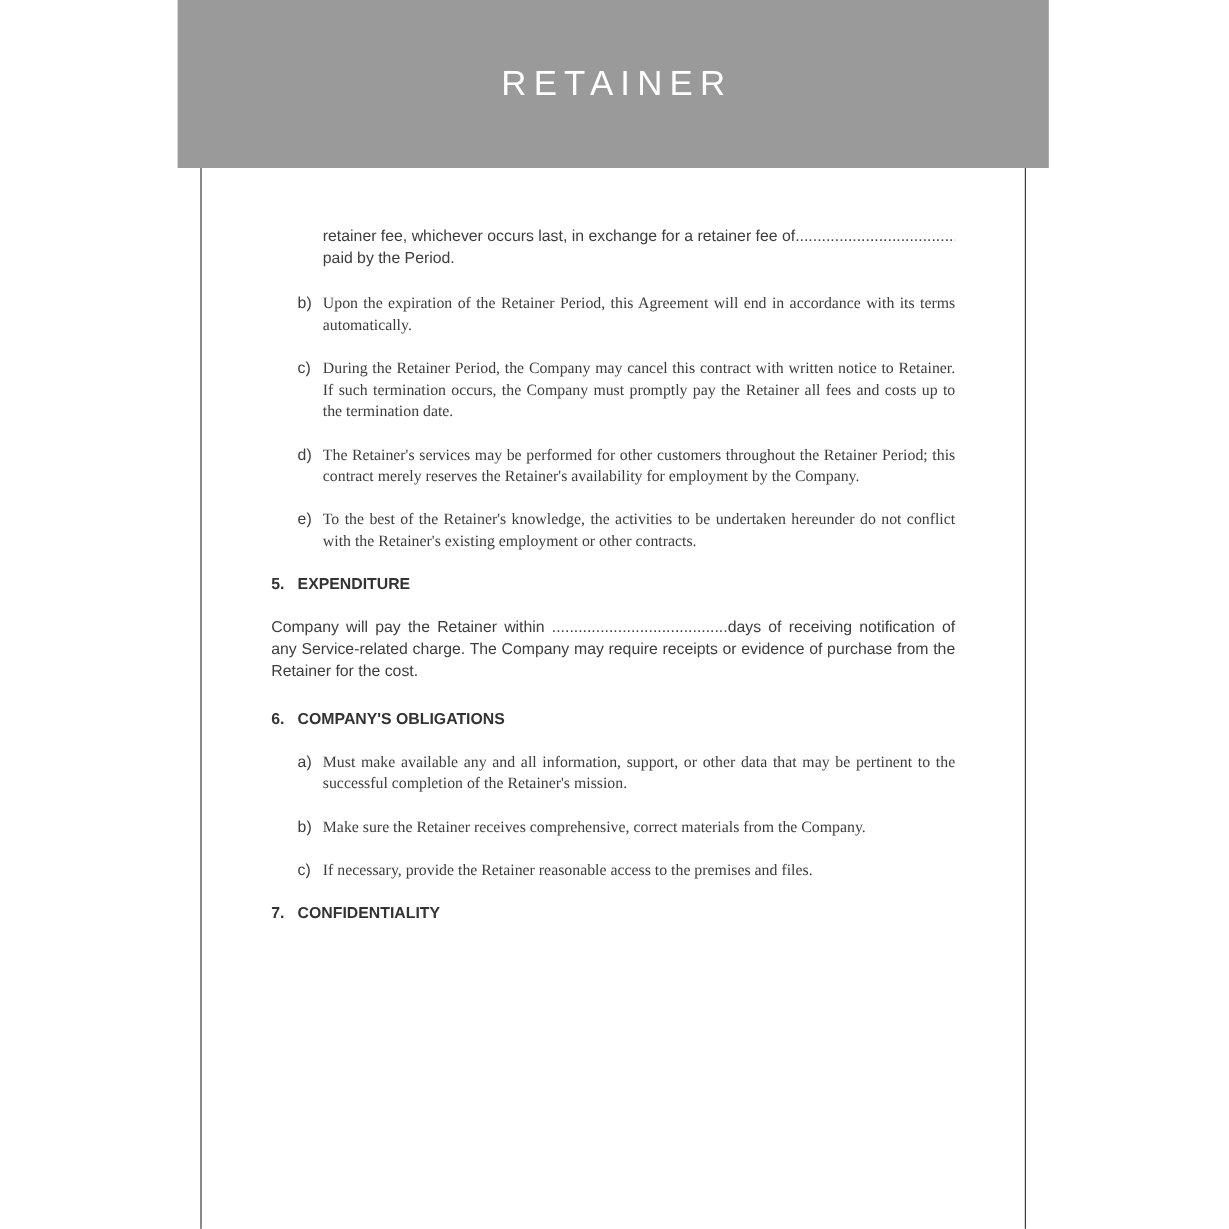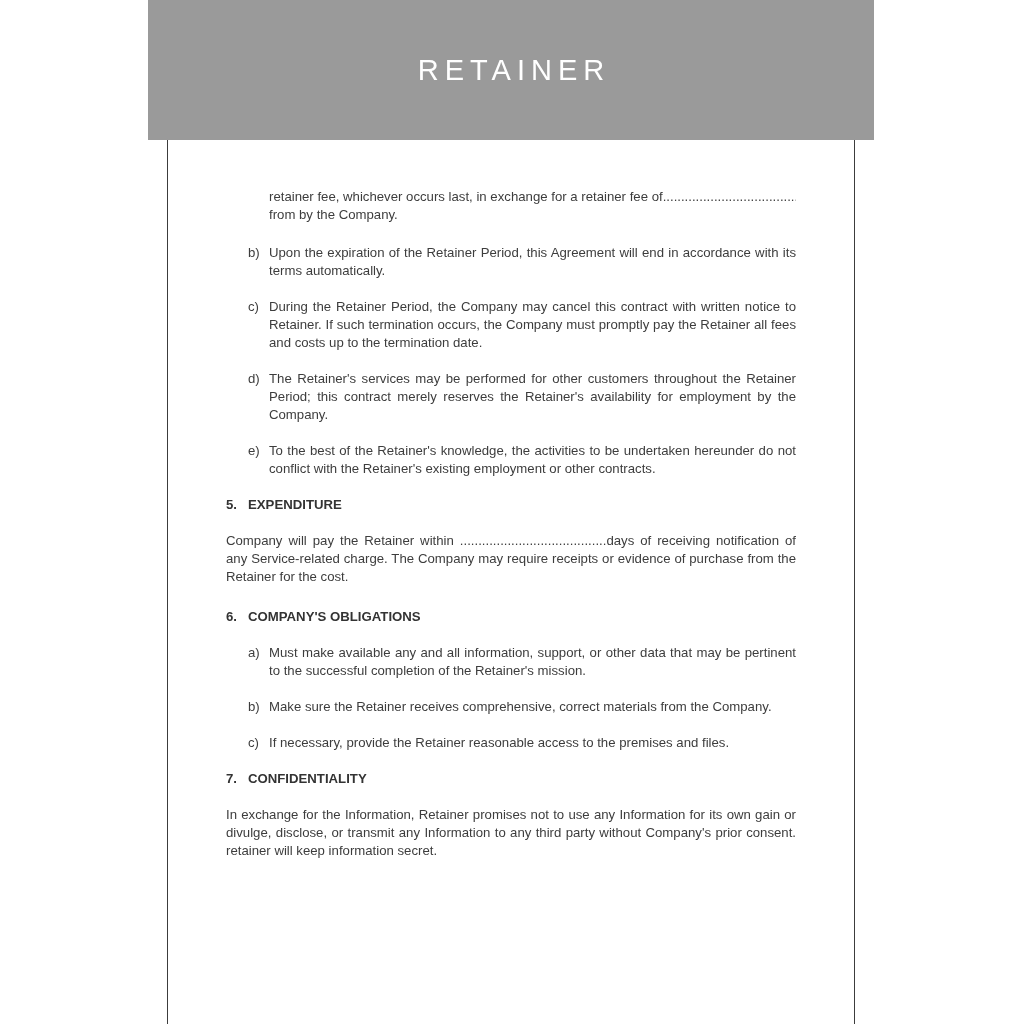--- a/index.html
+++ b/index.html
@@ -77,20 +77,21 @@
     display: flex;
     margin-left: 22px;
   }
   .list-item .marker {
     flex: 0 0 21px;
     width: 21px;
   }
   .list-item .text {
     flex: 1;
     text-align: justify;
+    font-family: Liberation Serif, serif;
   }
 
   
   .heading {
     display: flex;
     font-weight: bold;
     color: #333333;
   }
   .heading .num {
     flex: 0 0 22px;
@@ -105,21 +106,21 @@
 
 <div class="banner">
   <div class="banner-line">RETAINER</div>
 </div>
 
 <div class="page">
   <div class="content">
 
     <div class="hang">
       <div class="l1">retainer fee, whichever occurs last, in exchange for a retainer fee of.........................................</div>
-      <div class="l2">from by the Company.</div>
+      <div class="l2">paid by the Period.</div>
     </div>
 
     <div class="list-item block">
       <span class="marker">b)</span>
       <span class="text">Upon the expiration of the Retainer Period, this Agreement will end in accordance with its terms automatically.</span>
     </div>
     <div class="list-item block">
       <span class="marker">c)</span>
       <span class="text">During the Retainer Period, the Company may cancel this contract with written notice to Retainer. If such termination occurs, the Company must promptly pay the Retainer all fees and costs up to the termination date.</span>
     </div>
@@ -153,16 +154,15 @@
     </div>
     <div class="list-item block">
       <span class="marker">c)</span>
       <span class="text">If necessary, provide the Retainer reasonable access to the premises and files.</span>
     </div>
 
     <div class="heading block">
       <span class="num">7.</span>
       <span class="label">CONFIDENTIALITY</span>
     </div>
-    <div class="para block">In exchange for the Information, Retainer promises not to use any Information for its own gain or divulge, disclose, or transmit any Information to any third party without Company's prior consent. retainer will keep information secret.</div>
 
   </div>
 </div>
 
 </body></html>

